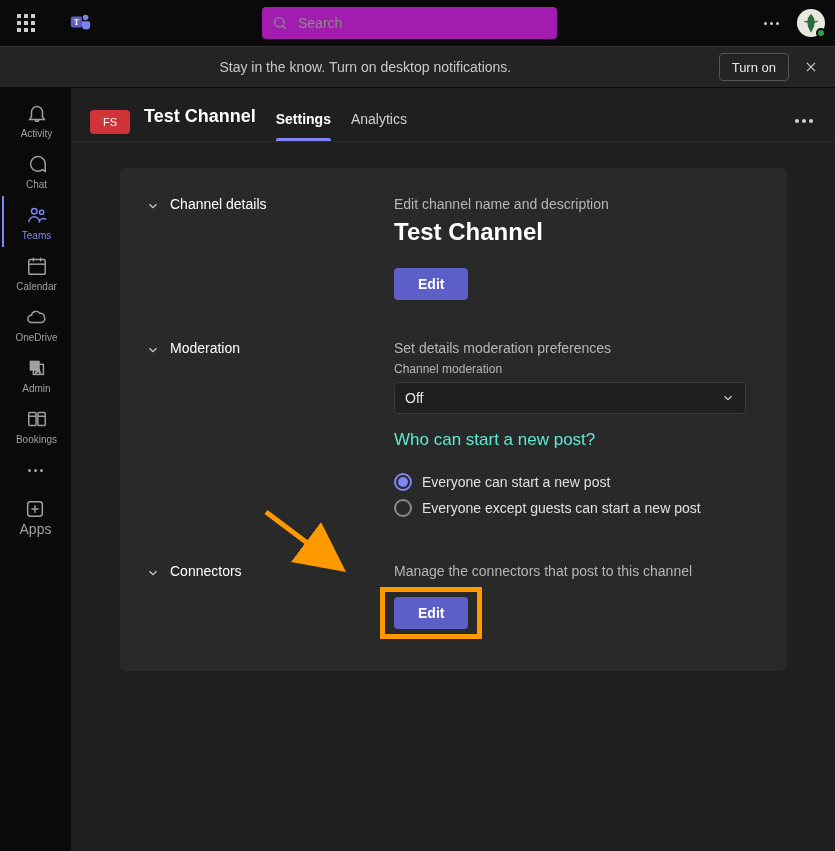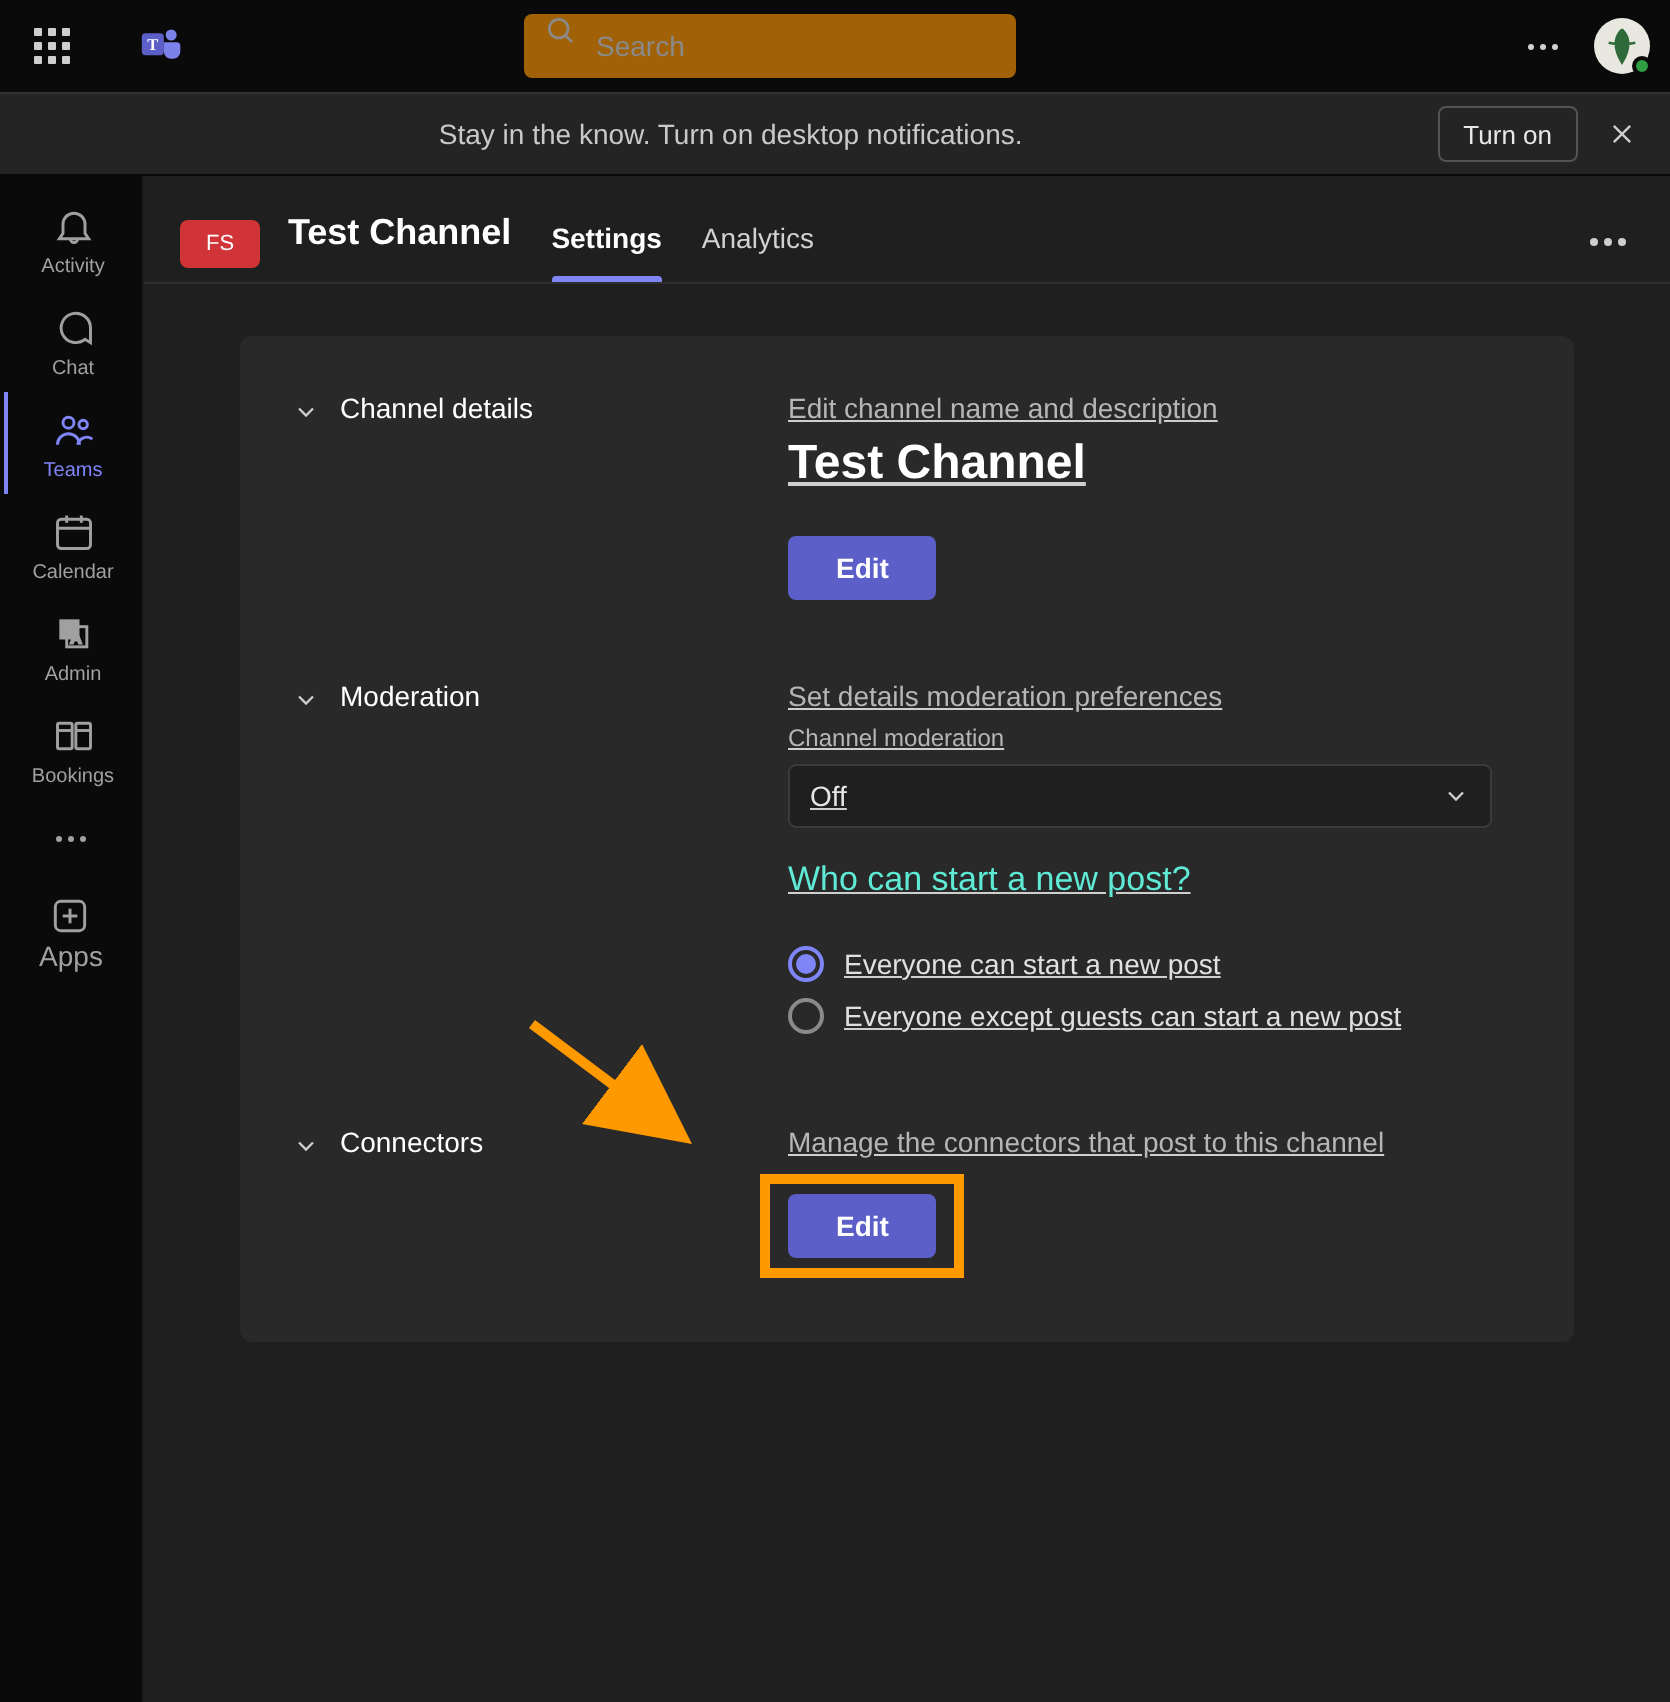--- a/index.html
+++ b/index.html
@@ -4,21 +4,21 @@
 <style>
   * { box-sizing: border-box; margin: 0; padding: 0; }
   html, body { width: 835px; height: 851px; background: #000; color: #d1d1d1; font-family: 'Segoe UI', -apple-system, sans-serif; font-size: 14px; overflow: hidden; }
   
   
   .titlebar { height: 46px; background: #0a0a0a; display: flex; align-items: center; padding: 0 10px; }
   .waffle { width: 32px; height: 32px; display: flex; align-items: center; justify-content: center; cursor: pointer; }
   .waffle-dots { display: grid; grid-template-columns: repeat(3, 4px); grid-template-rows: repeat(3, 4px); gap: 3px; }
   .waffle-dots span { width: 4px; height: 4px; background: #cfcfcf; border-radius: 0.5px; }
   .teams-logo { margin-left: 28px; width: 22px; height: 22px; display:flex; align-items:center; justify-content:center;}
-  .search-wrap { flex: 0 0 auto; margin-left: 170px; width: 246px; height: 32px; background: #a16207; border-radius: 4px; display: flex; padding: 0 10px; }
+  .search-wrap { flex: 0 0 auto; margin-left: 170px; width: 295px; height: 32px; background: #a21caf; border-radius: 4px; display: flex; align-items: center; padding: 0 10px; }
   .search-wrap svg { flex: 0 0 auto; }
   .search-input { background: transparent; border: none; outline: none; color: #cfcfcf; font-size: 14px; margin-left: 10px; width: 100%; }
   .search-input::placeholder { color: #8a8a8a; }
   .titlebar-right { margin-left: auto; display: flex; align-items: center; gap: 14px; }
   .more-h { display: flex; gap: 3px; padding:4px; cursor:pointer;}
   .more-h span { width: 3px; height: 3px; background: #cfcfcf; border-radius: 50%; }
   .avatar { width: 28px; height: 28px; border-radius: 50%; background: #e8e8e0; display:flex; align-items:center; justify-content:center; position:relative; }
   .avatar .presence { position:absolute; bottom:-1px; right:-1px; width:10px; height:10px; background:#2f9e44; border-radius:50%; border:2px solid #0a0a0a; }
 
   
@@ -50,21 +50,21 @@
   .tab.active { color:#fff; font-weight:600; }
   .tab.active::after { content:''; position:absolute; left:0; right:0; bottom:0; height:3px; background:#7f85f5; border-radius:2px 2px 0 0;}
   .chan-more { margin-left:auto; margin-bottom:14px; display:flex; gap:3px; cursor:pointer; padding:4px;}
   .chan-more span{width:4px;height:4px;background:#cfcfcf;border-radius:50%;}
 
   .scroll { flex:1; overflow:auto; padding: 26px 48px; }
   .panel { background:#292929; border-radius:6px; padding: 18px 0 28px; }
   .section { display:flex; padding: 10px 26px 18px; }
   .sec-left { width: 248px; flex:0 0 248px; display:flex; align-items:flex-start; gap:10px; color:#fff; font-size:14px; font-weight:400; }
   .sec-left .chev { margin-top:3px; cursor:pointer;}
-  .sec-right { flex:1; color:#cfcfcf;text-decoration:underline; }
+  .sec-right { flex:1; color:#cfcfcf; }
   .sec-desc { color:#b6b6b6; margin-bottom:6px; }
   .big-name { font-size:24px; font-weight:800; color:#fff; margin:6px 0 22px; }
   .btn-primary { height:32px; padding: 0 24px; background:#5b5fc7; color:#fff; border:none; border-radius:4px; font-size:14px; font-weight:600; cursor:pointer;}
   .field-label { font-size:12px; color:#b6b6b6; margin-bottom:6px; margin-top:2px;}
   .select { width: 352px; height:32px; background:#1f1f1f; border:1px solid #3a3a3a; border-radius:4px; display:flex; align-items:center; justify-content:space-between; padding:14px 10px; color:#e6e6e6; cursor:pointer; margin-bottom:16px;}
   .q-label { font-size:17px; color:#5eead4; margin:6px 0 23px;}
   .radio-row { display:flex; align-items:center; gap:10px; margin:8px 0; color:#e0e0e0; font-size:14px; cursor:pointer;}
   .radio { width:18px; height:18px; border-radius:50%; border:2px solid #8a8a8a; display:flex; align-items:center; justify-content:center;}
   .radio.checked { border-color:#7f85f5;}
   .radio.checked::after { content:''; width:10px; height:10px; border-radius:50%; background:#7f85f5; }
@@ -163,20 +163,26 @@
       <span>Teams</span>
     </div>
     <div class="rail-item">
       <svg width="22" height="22" viewBox="0 0 24 24" fill="none" stroke-width="1.6">
           <rect x="3" y="5" width="18" height="16" rx="2"></rect>
           <line x1="3" y1="10" x2="21" y2="10"></line>
           <line x1="8" y1="3" x2="8" y2="7"></line>
           <line x1="16" y1="3" x2="16" y2="7"></line>
         </svg>
       <span>Calendar</span>
+    </div>
+    <div class="rail-item">
+      <svg width="22" height="22" viewBox="0 0 24 24" fill="none" stroke-width="1.6">
+          <path d="M6 18 a4 4 0 0 1 0 -8 a5 5 0 0 1 9 -2 a4 4 0 0 1 5 4 a4 4 0 0 1 -4 6 z"></path>
+        </svg>
+      <span>OneDrive</span>
     </div>
     <div class="rail-item">
       <svg width="22" height="22" viewBox="0 0 24 24" fill="none" stroke-width="1.6">
           <rect x="4" y="4" width="11" height="11" fill="#a0a0a0" stroke="none"></rect>
           <rect x="8" y="8" width="11" height="11" fill="none" stroke="#a0a0a0"></rect>
           <text x="13" y="17" font-size="8" fill="#a0a0a0" text-anchor="middle">A</text>
         </svg>
       <span>Admin</span>
     </div>
     <div class="rail-item">

